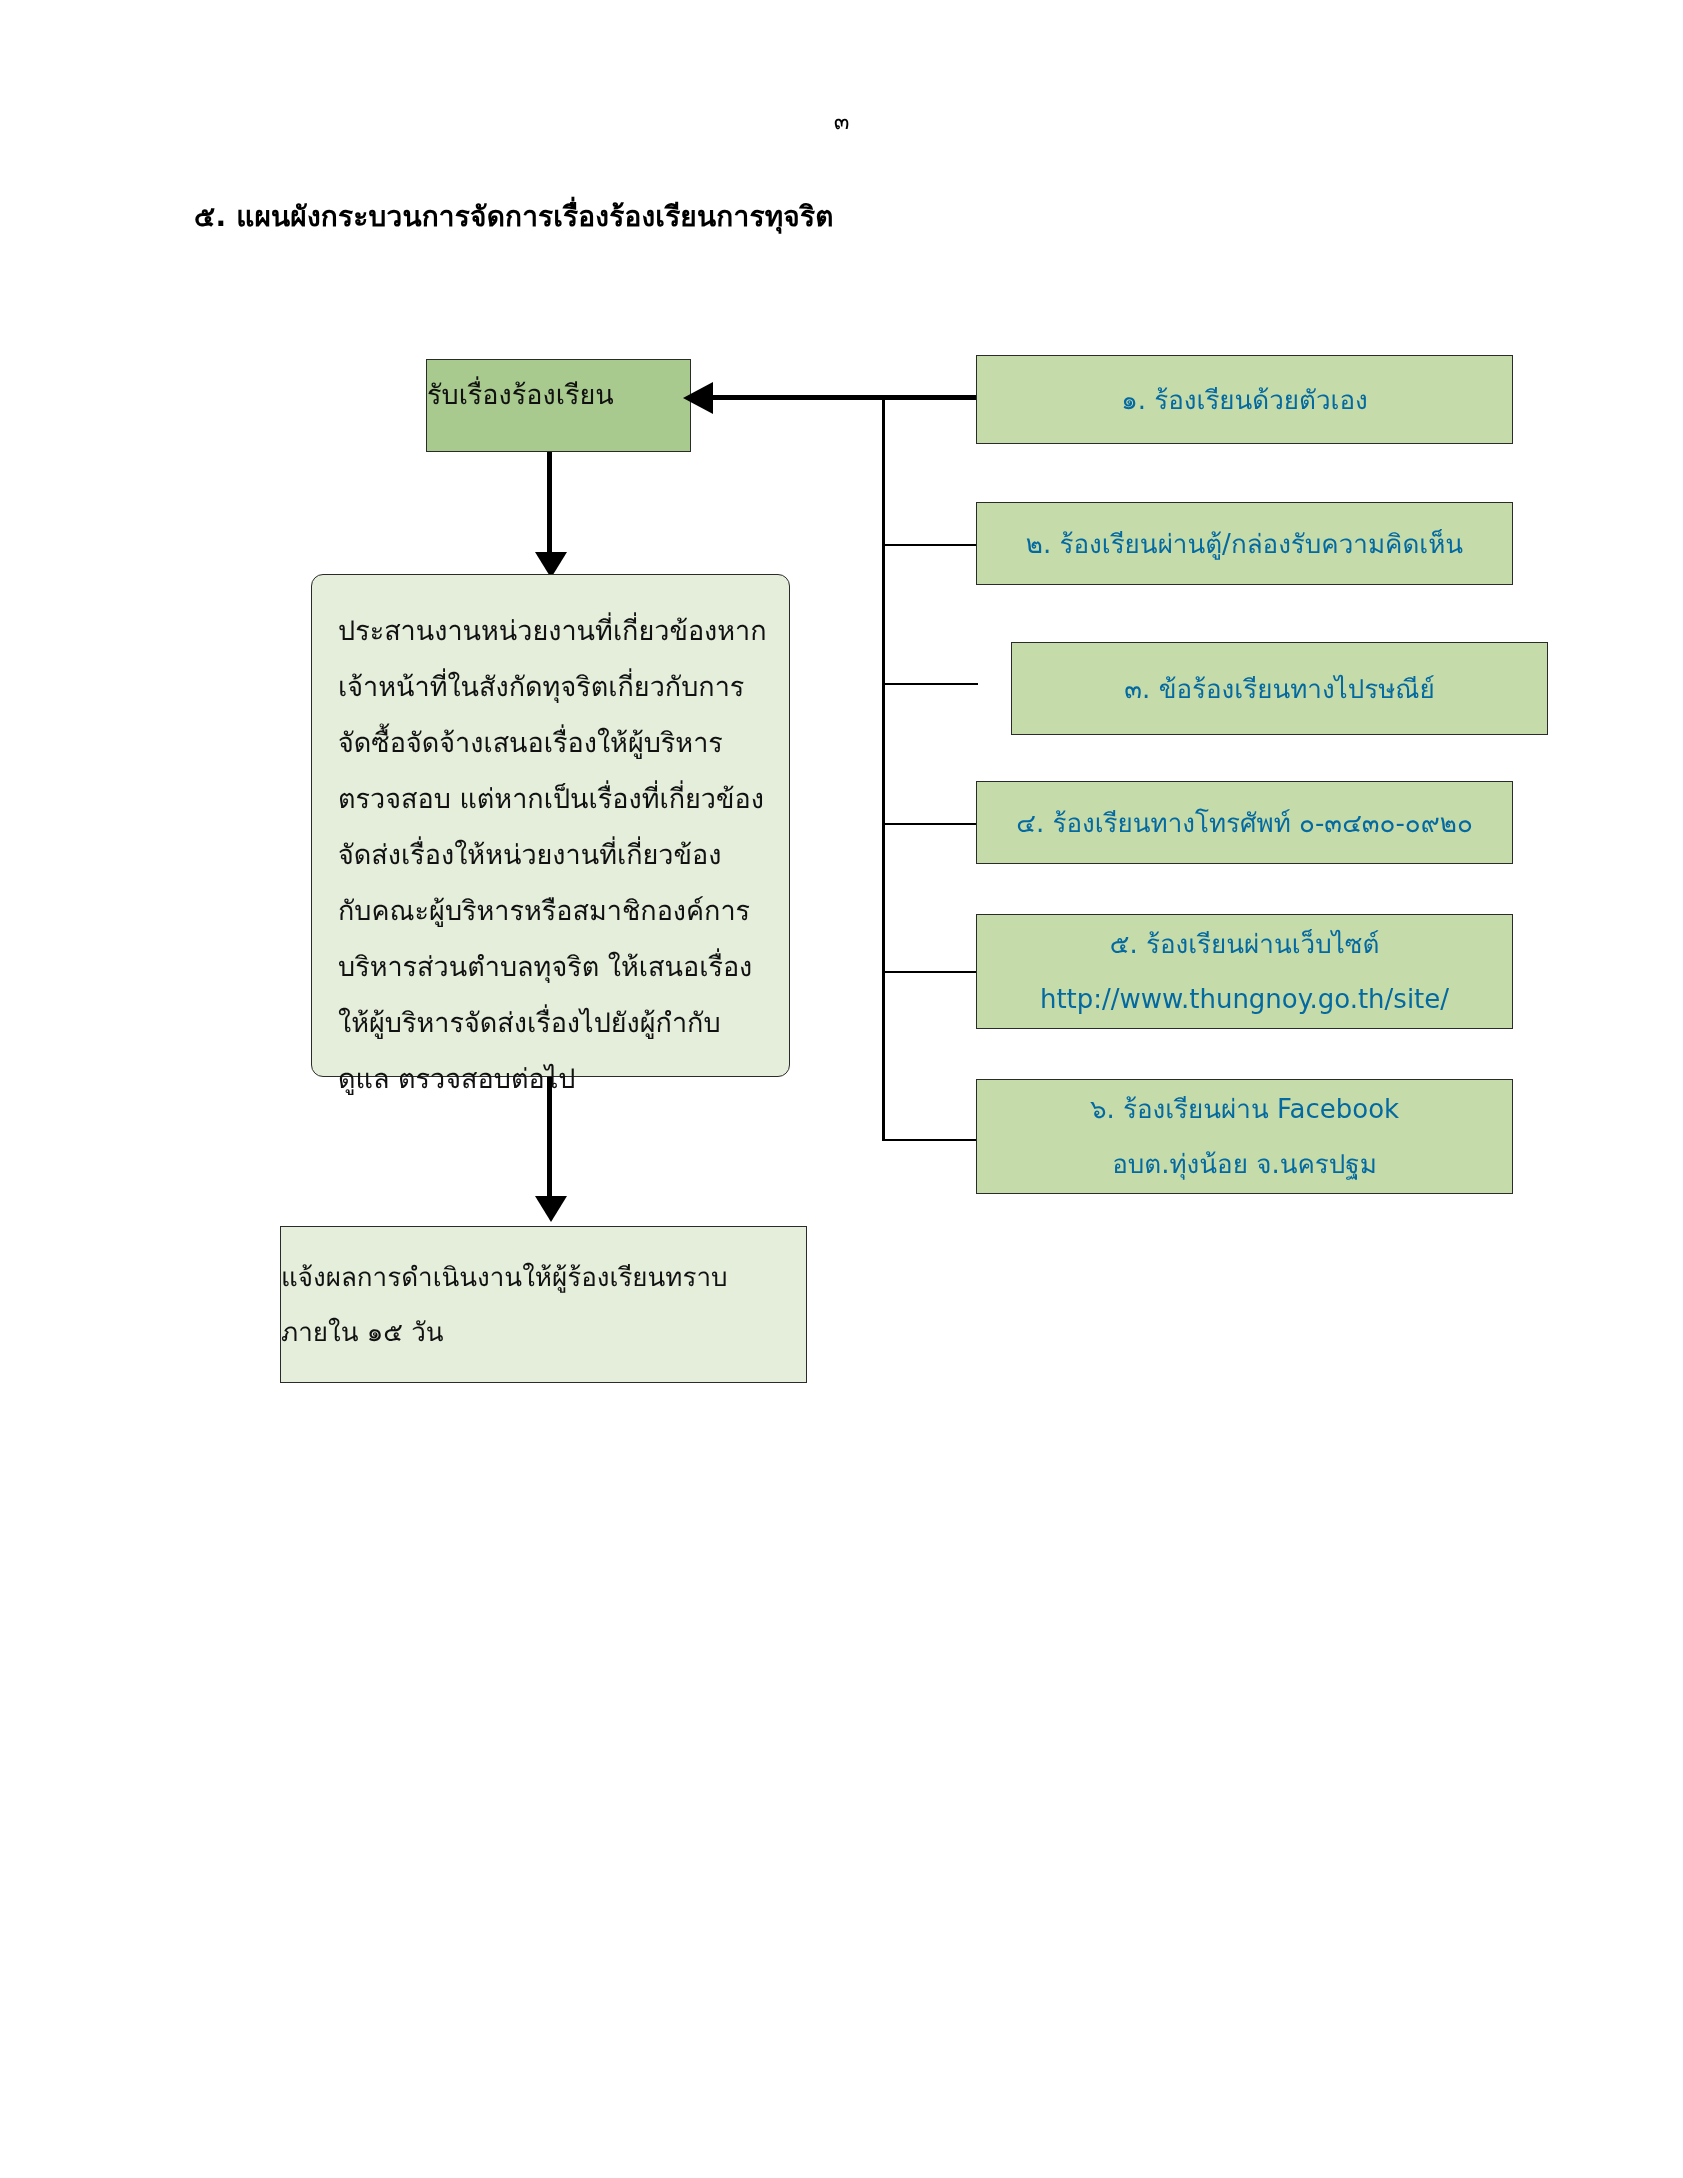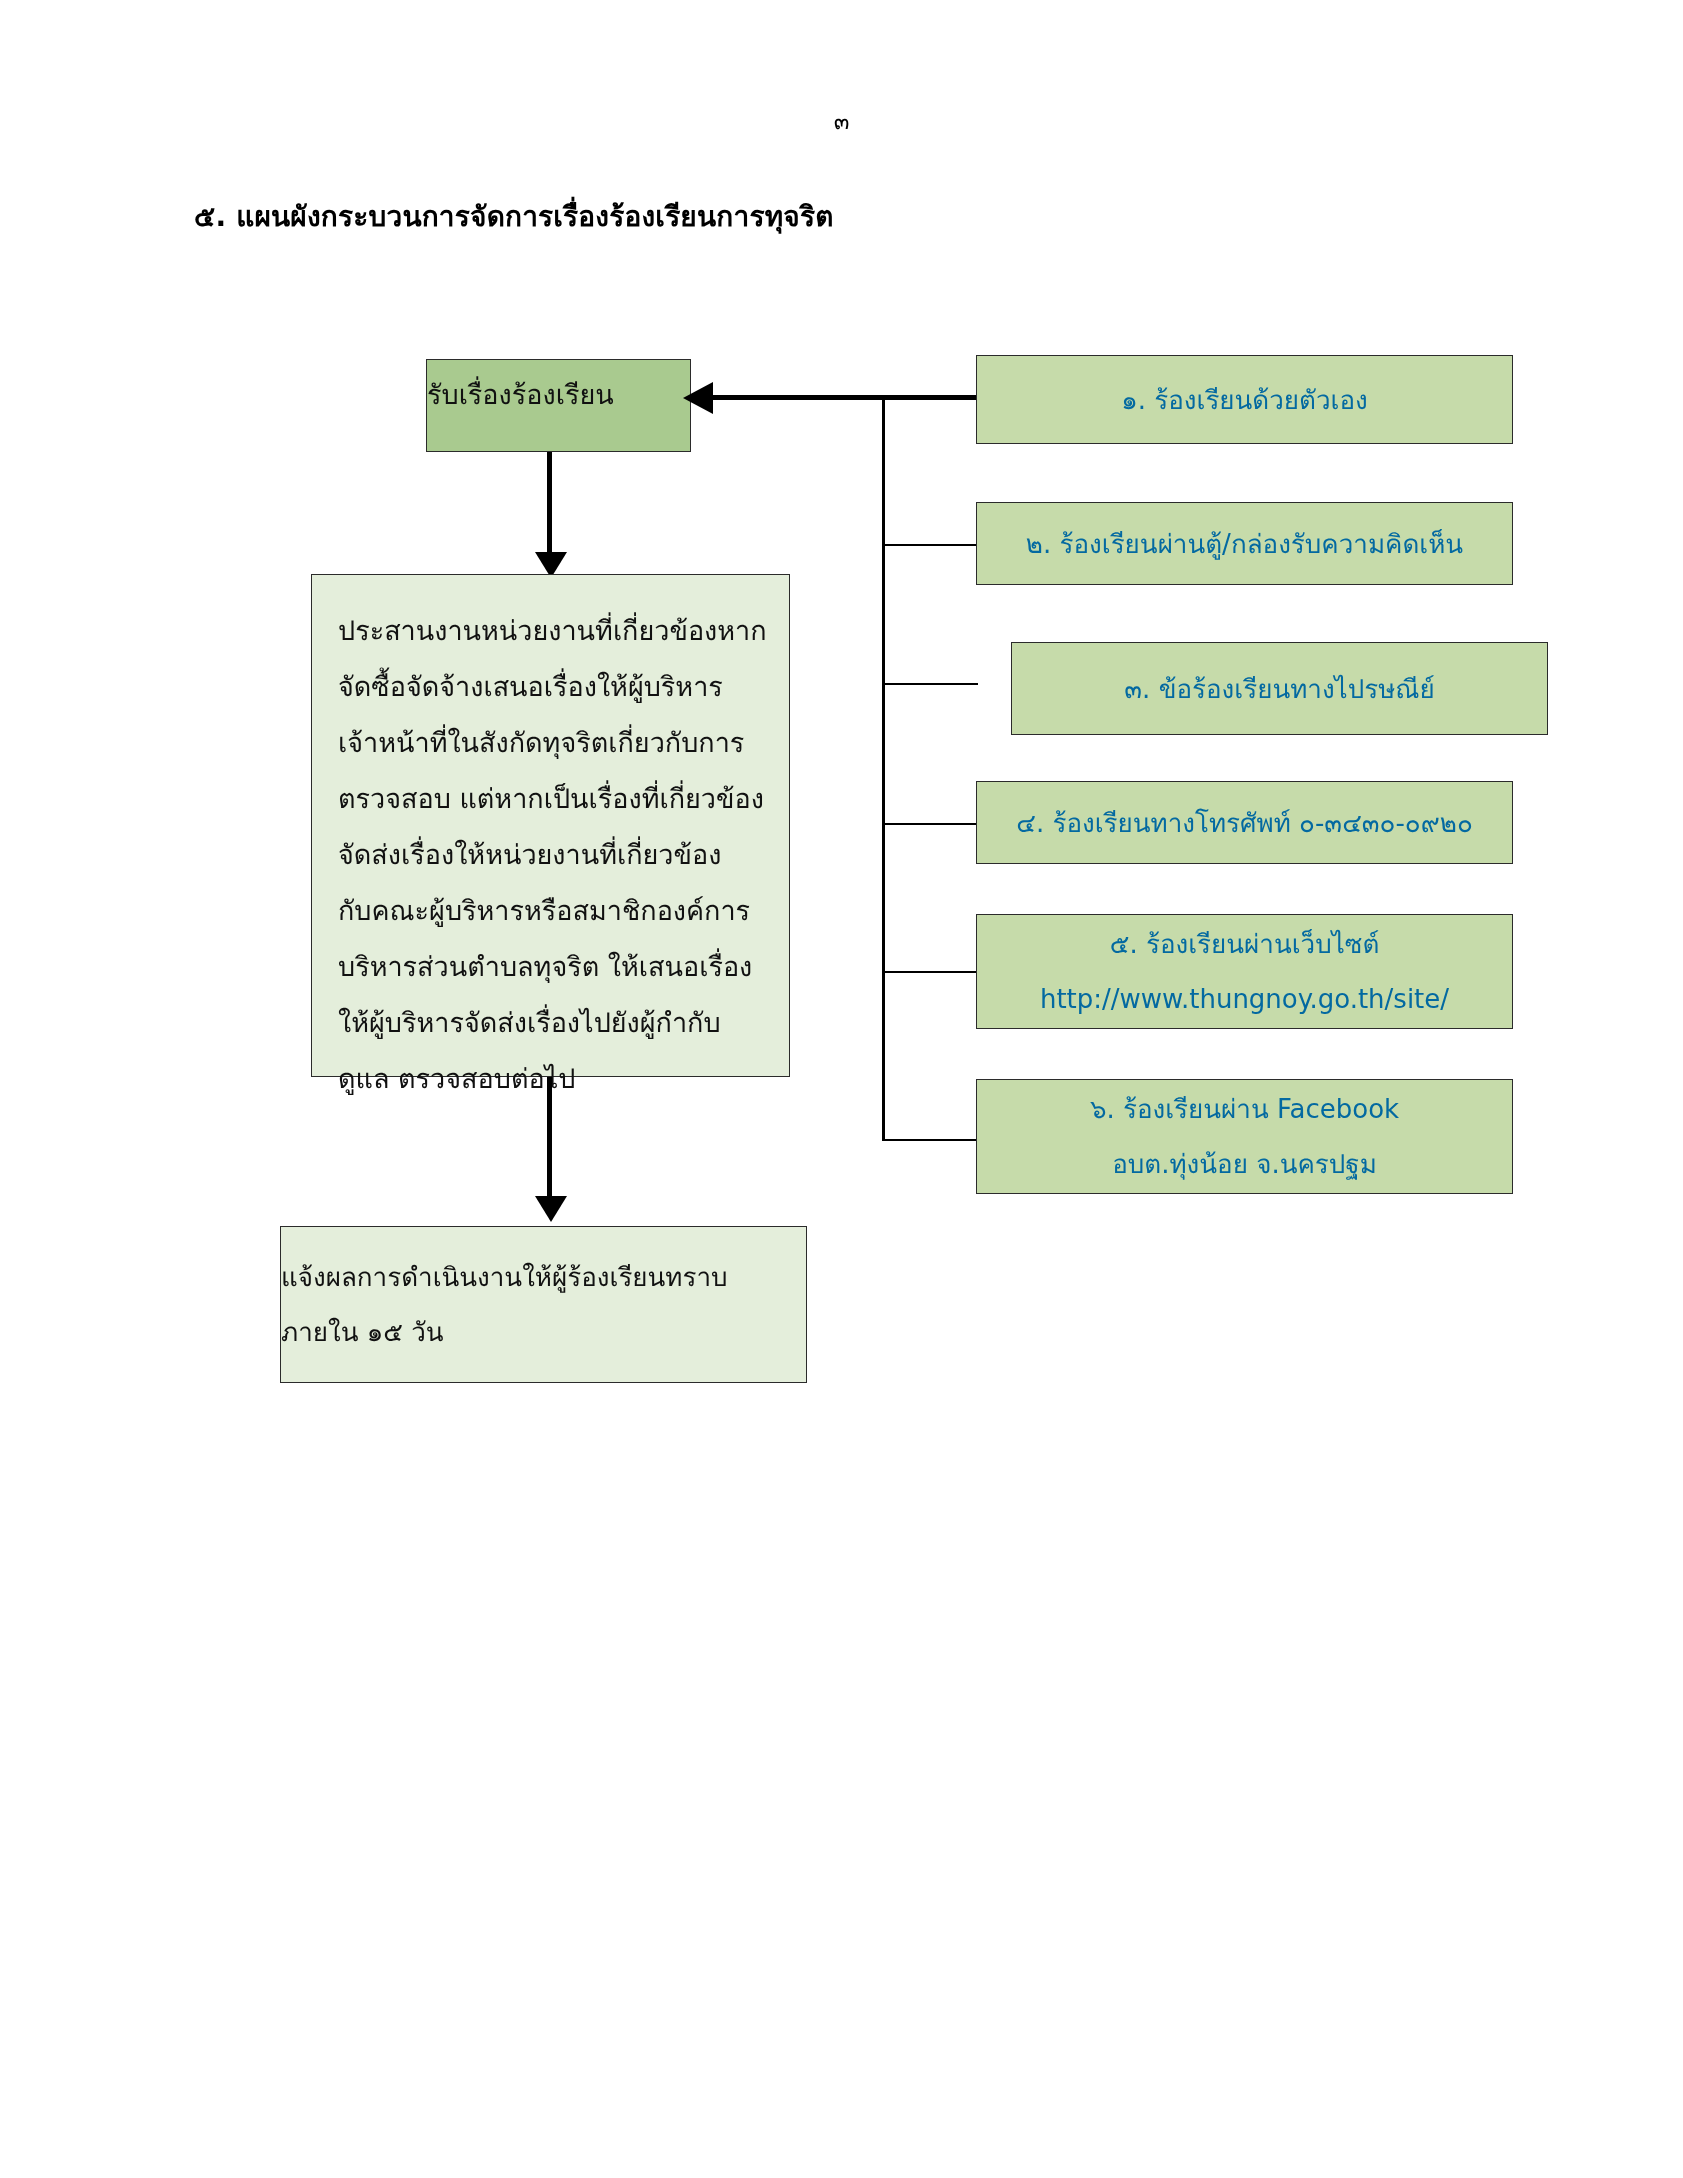--- a/index.html
+++ b/index.html
@@ -77,20 +77,21 @@
     left: 311px;
     top: 574px;
     width: 479px;
     height: 503px;
     background: #e4eedb;
     font-size: 27px;
     align-items: flex-start;
     justify-content: flex-start;
     padding: 28px 22px 0 26px;
     text-align: left;
+    border-radius: 12px;
   }
   #box-coordinate .line {
     line-height: 56px;
     text-align: left;
   }
 
   
   #box-notify {
     left: 280px;
     top: 1226px;
@@ -224,22 +225,22 @@
 
   <div id="box-receive" class="flow-box">
     <span class="line">รับเรื่องร้องเรียน</span>
   </div>
 
   <div id="conn-receive-coordinate" class="line-v"></div>
   <div id="arrowhead-coordinate"></div>
 
   <div id="box-coordinate" class="flow-box">
     <span class="line">ประสานงานหน่วยงานที่เกี่ยวข้องหาก</span>
+    <span class="line">เจ้าหน้าที่ในสังกัดทุจริตเกี่ยวกับการ</span>
     <span class="line">จัดซื้อจัดจ้างเสนอเรื่องให้ผู้บริหาร</span>
-    <span class="line">เจ้าหน้าที่ในสังกัดทุจริตเกี่ยวกับการ</span>
     <span class="line">ตรวจสอบ แต่หากเป็นเรื่องที่เกี่ยวข้อง</span>
     <span class="line">จัดส่งเรื่องให้หน่วยงานที่เกี่ยวข้อง</span>
     <span class="line">กับคณะผู้บริหารหรือสมาชิกองค์การ</span>
     <span class="line">บริหารส่วนตำบลทุจริต ให้เสนอเรื่อง</span>
     <span class="line">ให้ผู้บริหารจัดส่งเรื่องไปยังผู้กำกับ</span>
     <span class="line">ดูแล ตรวจสอบต่อไป</span>
   </div>
 
   <div id="conn-coordinate-notify" class="line-v"></div>
   <div id="arrowhead-notify"></div>

